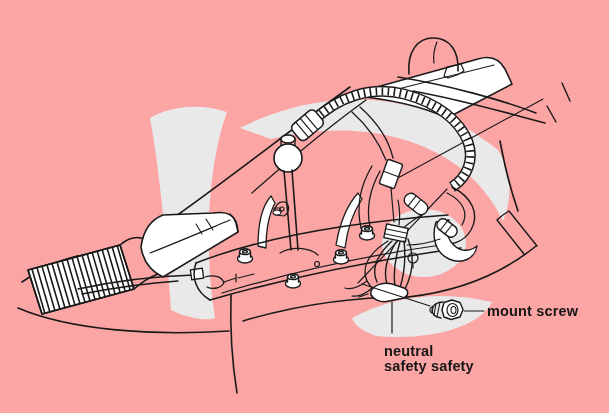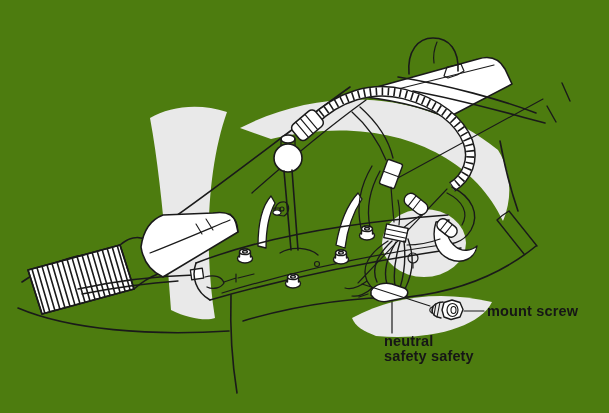--- a/index.html
+++ b/index.html
@@ -1,36 +1,36 @@
 <!DOCTYPE html>
 <html><head>
 <meta charset="utf-8">
 <style>
   html,body{margin:0;padding:0;background:#fff;}
   #stage{
     position:relative;
     width:609px;height:413px;
-    background:#4d7c0f;
+    background:#fca5a5;
     overflow:hidden;
     font-family:"Liberation Sans", sans-serif;
   }
   #art{position:absolute;left:0;top:0;}
   .callout{
     position:absolute;
     color:#161616;
     font-size:14.5px;
     line-height:14.5px;
     font-weight:700;
     letter-spacing:.15px;
     white-space:nowrap;
     -webkit-font-smoothing:antialiased;
   }
   .callout .line{display:block;}
   #label-mount-screw{left:487px;top:304px;}
-  #label-switch{left:384px;top:334px;}
+  #label-switch{left:384px;top:344px;}
 </style>
 </head>
 <body>
 
 <div id="stage">
 
 <svg id="art" width="609" height="413" viewBox="0 0 609 413" stroke-linecap="round" stroke-linejoin="round">
 
   <defs>
     <clipPath id="grip-clip">

